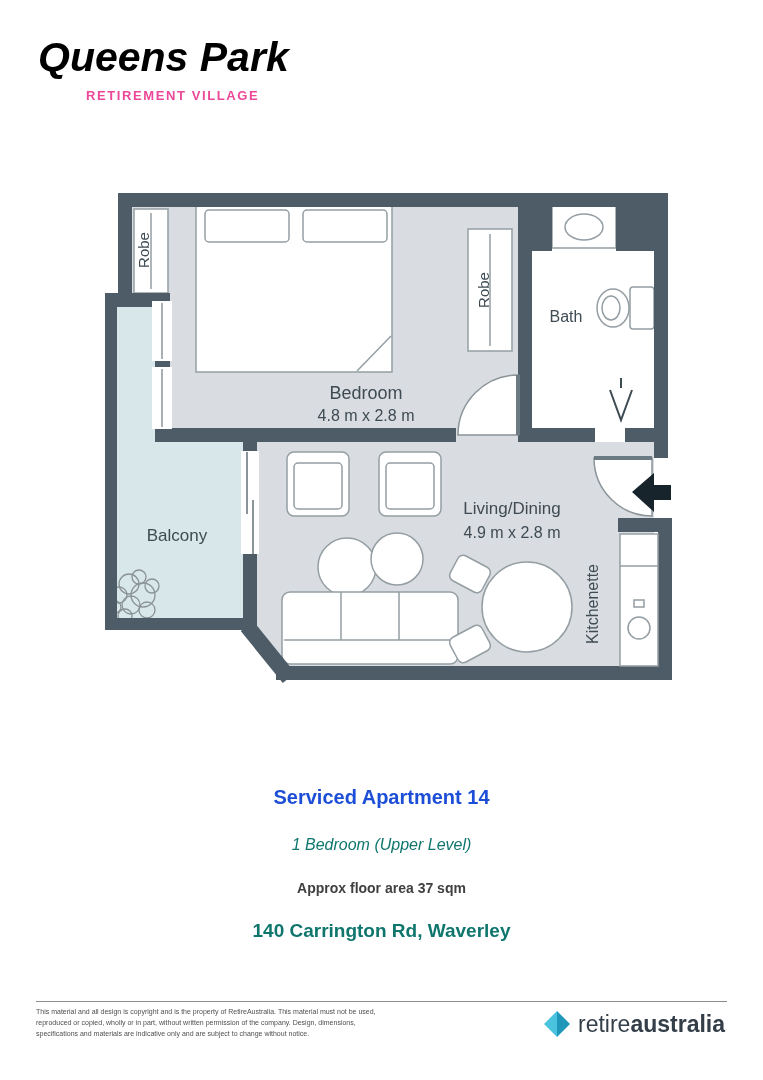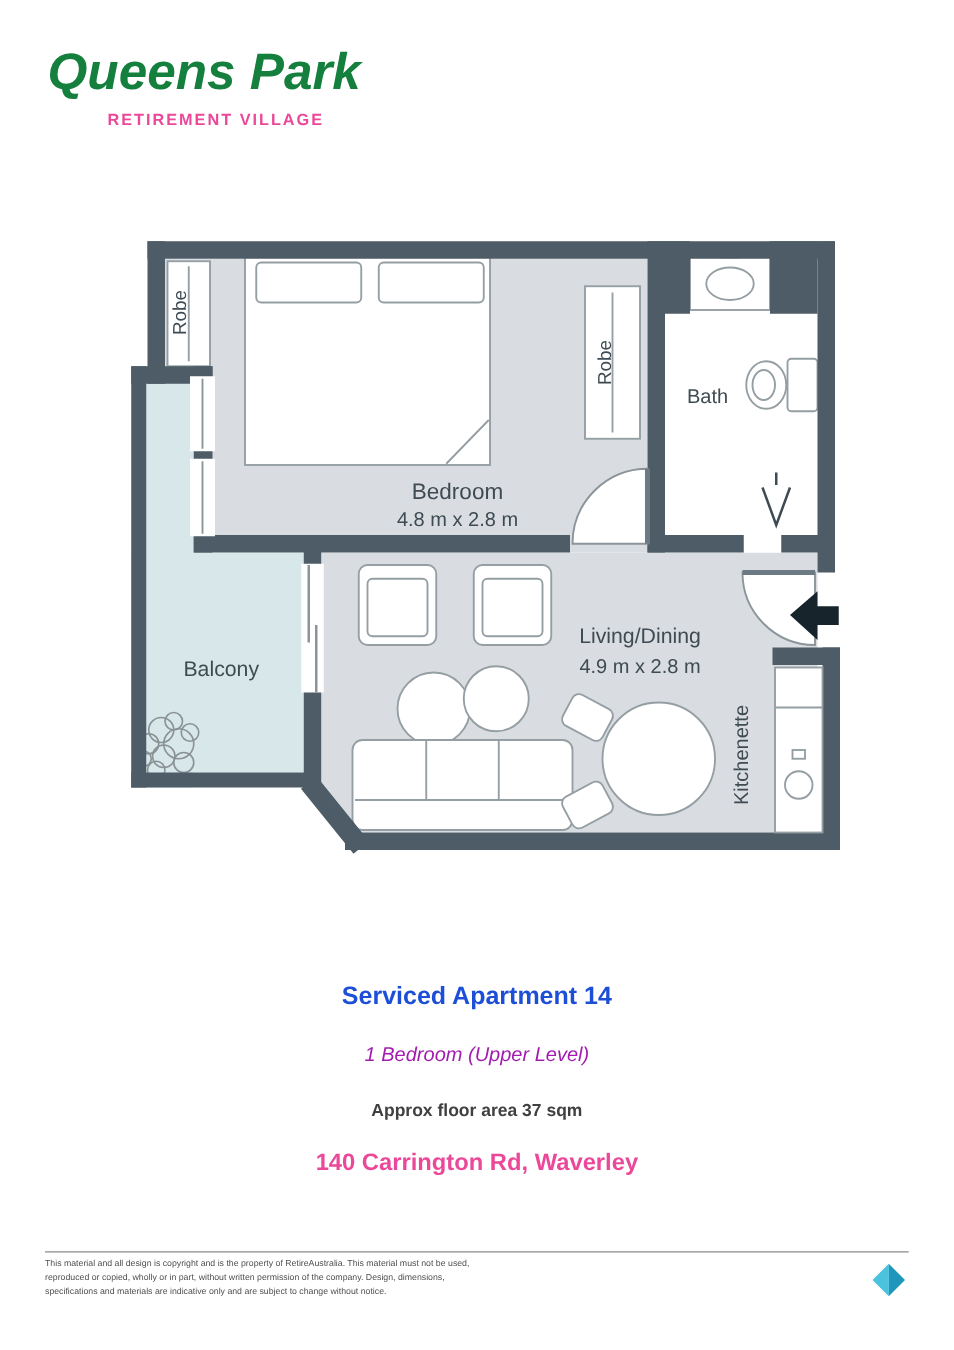--- a/index.html
+++ b/index.html
@@ -1,31 +1,31 @@
 <!DOCTYPE html>
 <html><head>
 <meta charset="utf-8">
 <style>
   html,body{margin:0;padding:0;background:#ffffff;}
   .page{position:relative;width:763px;height:1080px;background:#ffffff;overflow:hidden;
         font-family:"Liberation Sans", sans-serif;}
   
   .logo-title{position:absolute;left:38px;top:34px;font-size:41px;font-weight:bold;
-              font-style:italic;color:#15803d;letter-spacing:0;}
+              font-style:italic;color:#000000;letter-spacing:0;}
   .logo-subtitle{position:absolute;left:86px;top:88px;font-size:13px;font-weight:bold;
                  color:#ec4899;letter-spacing:1.6px;}
   
   .plan{position:absolute;left:95px;top:180px;width:585px;height:512px;}
   .plan text{font-family:"Liberation Sans", sans-serif;fill:#3e4b53;}
   
   .detail{position:absolute;left:0;width:100%;text-align:center;}
   .d-title{top:786px;font-size:20px;font-weight:bold;color:#1d4ed8;}
-  .d-sub{top:836px;font-size:16px;font-style:italic;color:#a21caf;}
+  .d-sub{top:836px;font-size:16px;font-style:italic;color:#0f766e;}
   .d-area{top:880px;font-size:14px;font-weight:bold;color:#404040;}
-  .d-addr{top:920px;font-size:19px;font-weight:bold;color:#ec4899;}
+  .d-addr{top:920px;font-size:19px;font-weight:bold;color:#0f766e;}
   
   .footer-line{position:absolute;left:36px;top:1001px;width:691px;border-top:1px solid #8c8c8c;}
   .disclaimer{position:absolute;left:36px;top:1007px;width:352px;font-size:7px;
               line-height:1.55;color:#4f4f4f;}
   .brand{position:absolute;right:38px;top:1010px;display:flex;align-items:center;gap:7px;}
   .brand-text{font-size:23px;color:#333e48;}
   .brand-text .bold{font-weight:bold;}
 </style>
 </head>
 <body>
@@ -185,15 +185,16 @@
   <div class="detail d-area">Approx floor area 37 sqm</div>
   <div class="detail d-addr">140 Carrington Rd, Waverley</div>
 
   <div class="footer-line"></div>
   <div class="disclaimer">This material and all design is copyright and is the property of RetireAustralia. This material must not be used, reproduced or copied, wholly or in part, without written permission of the company. Design, dimensions, specifications and materials are indicative only and are subject to change without notice.</div>
   <div class="brand">
     <svg width="28" height="28" viewBox="0 0 28 28">
       <polygon points="14,1 1,14 14,27" fill="#49c3de"></polygon>
       <polygon points="14,1 27,14 14,27" fill="#1e97ba"></polygon>
     </svg>
+    <div class="brand-text"><span>retire</span><span class="bold">australia</span></div>
   </div>
 
 </div>
 
 </body></html>

